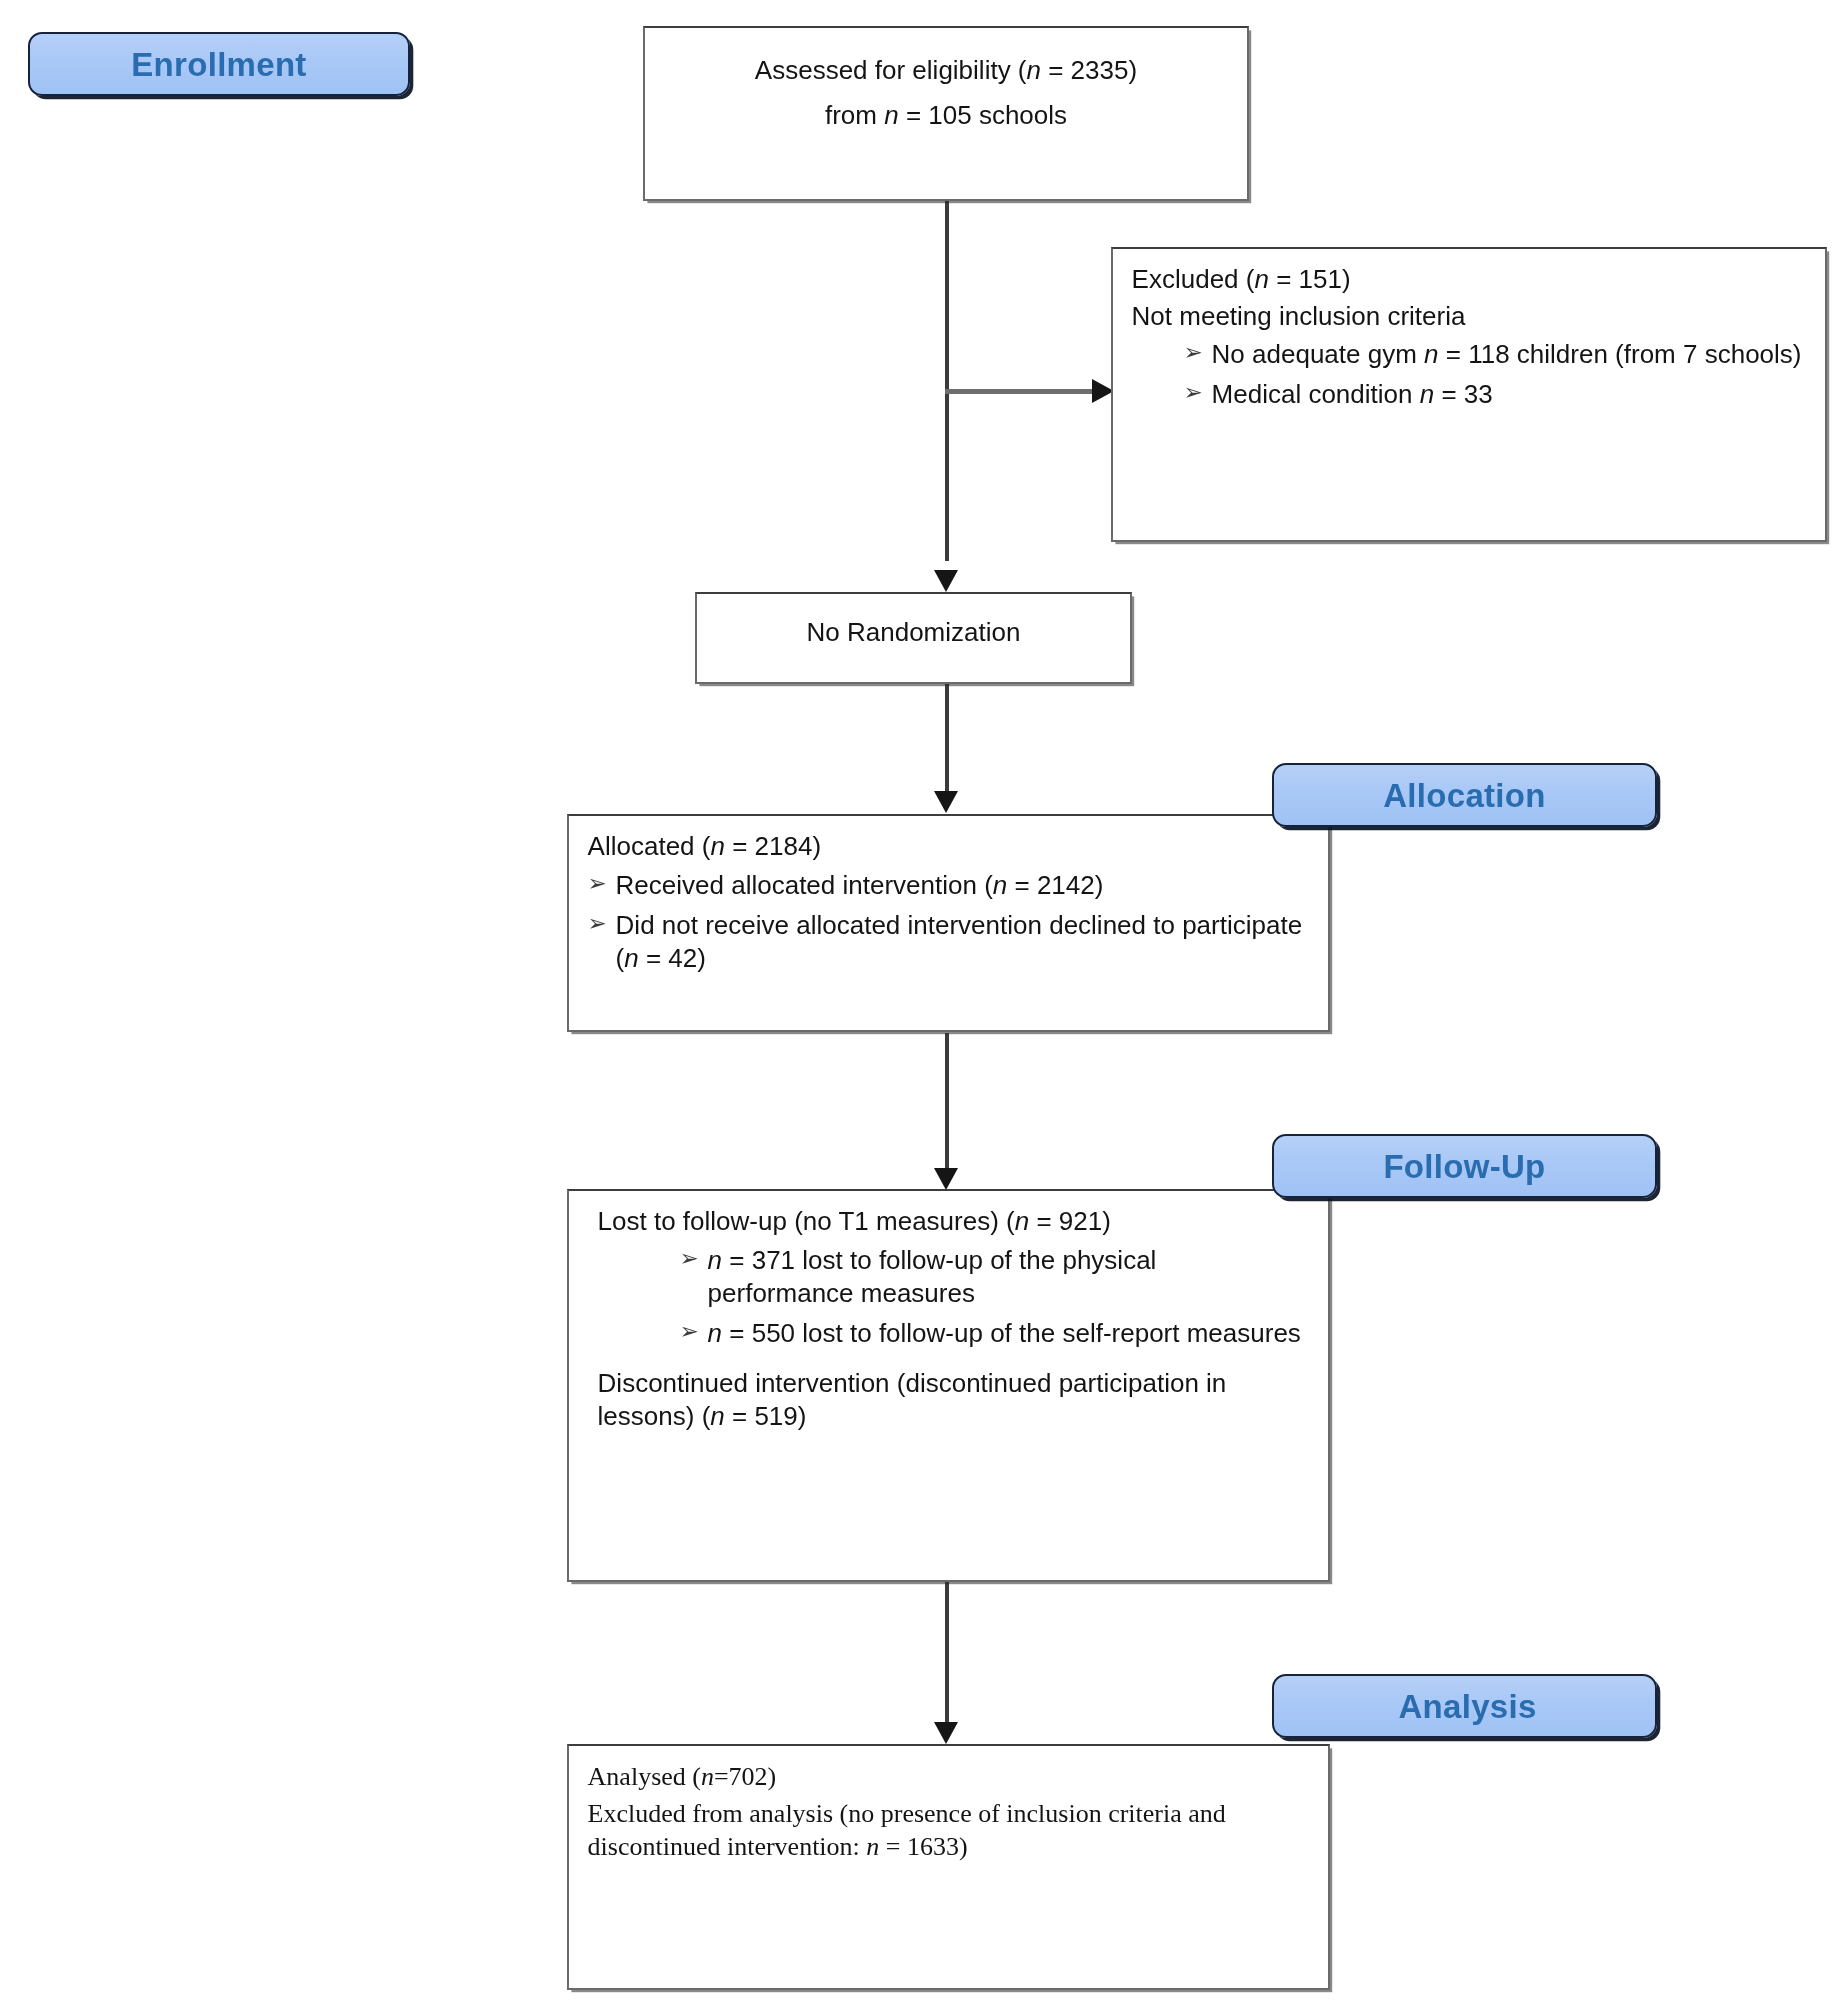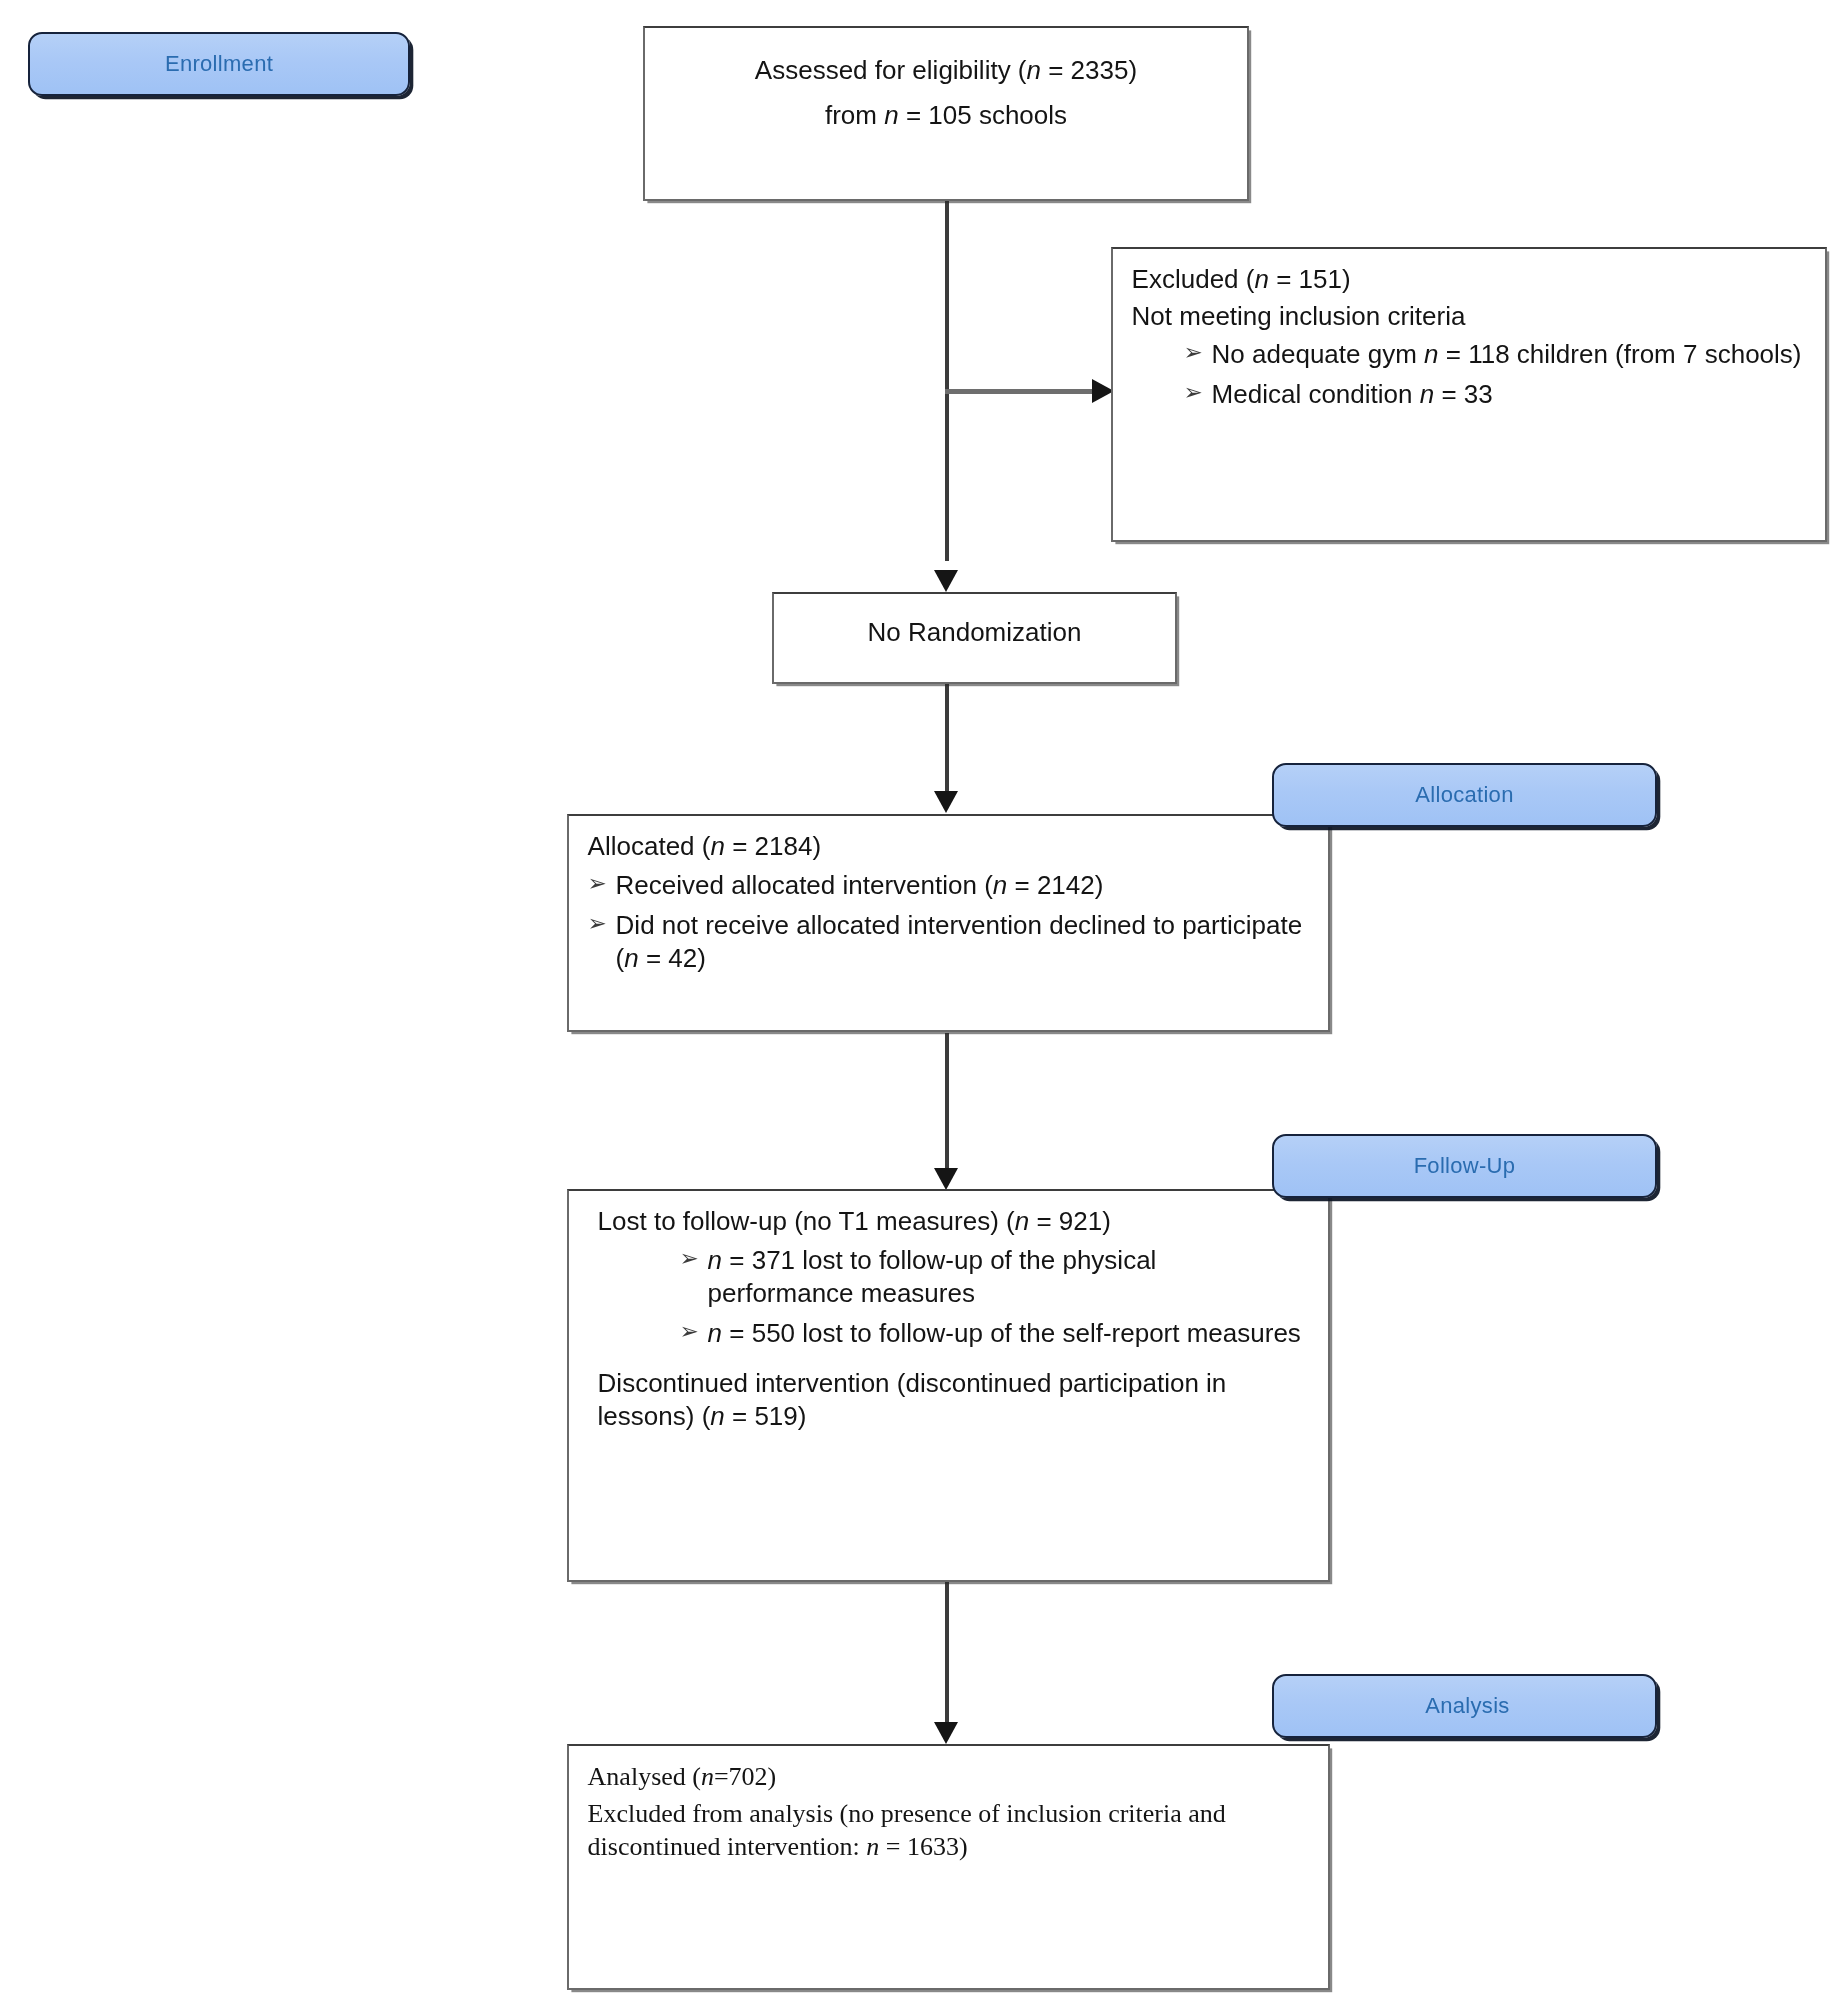--- a/index.html
+++ b/index.html
@@ -24,22 +24,22 @@
     border:2.7px solid #16233c;
     border-radius:14px;
     box-shadow:3.8px 3.8px 0 -0.5px rgba(10,18,35,.92);
     display:flex;
     align-items:center;
     justify-content:center;
     z-index:30;
   }
   .badge .badge-label{
     color:#2a6cb0;
-    font-weight:normal;
-    font-size:22px;
+    font-weight:bold;
+    font-size:33px;
     letter-spacing:0.3px;
     line-height:1;
     white-space:nowrap;
   }
 
   
   .box{
     position:absolute;
     box-sizing:border-box;
     background:#ffffff;
@@ -141,21 +141,21 @@
           <span class="btext">No adequate gym <em class="n">n</em> = 118 children (from 7 schools)</span>
         </li>
         <li>
           <span class="marker">➢</span>
           <span class="btext">Medical condition <em class="n">n</em> = 33</span>
         </li>
       </ul>
     </div>
   </div>
 
-  <div class="box center" style="left:772px; top:592px; width:405px; height:92px;">
+  <div class="box center" style="left:695px; top:592px; width:437px; height:92px;">
     <div class="box-inner" style="padding-top:22px;">
       <div class="line" style="margin:0;">No Randomization</div>
     </div>
   </div>
 
   <div class="vline" style="left:945px; top:684px; height:112px;"></div>
   <div class="arrow-down" style="left:934px; top:791px;"></div>
 
   <div class="badge" style="left:1272px; top:763px; width:385px; height:64px;">
     <span class="badge-label">Allocation</span>

